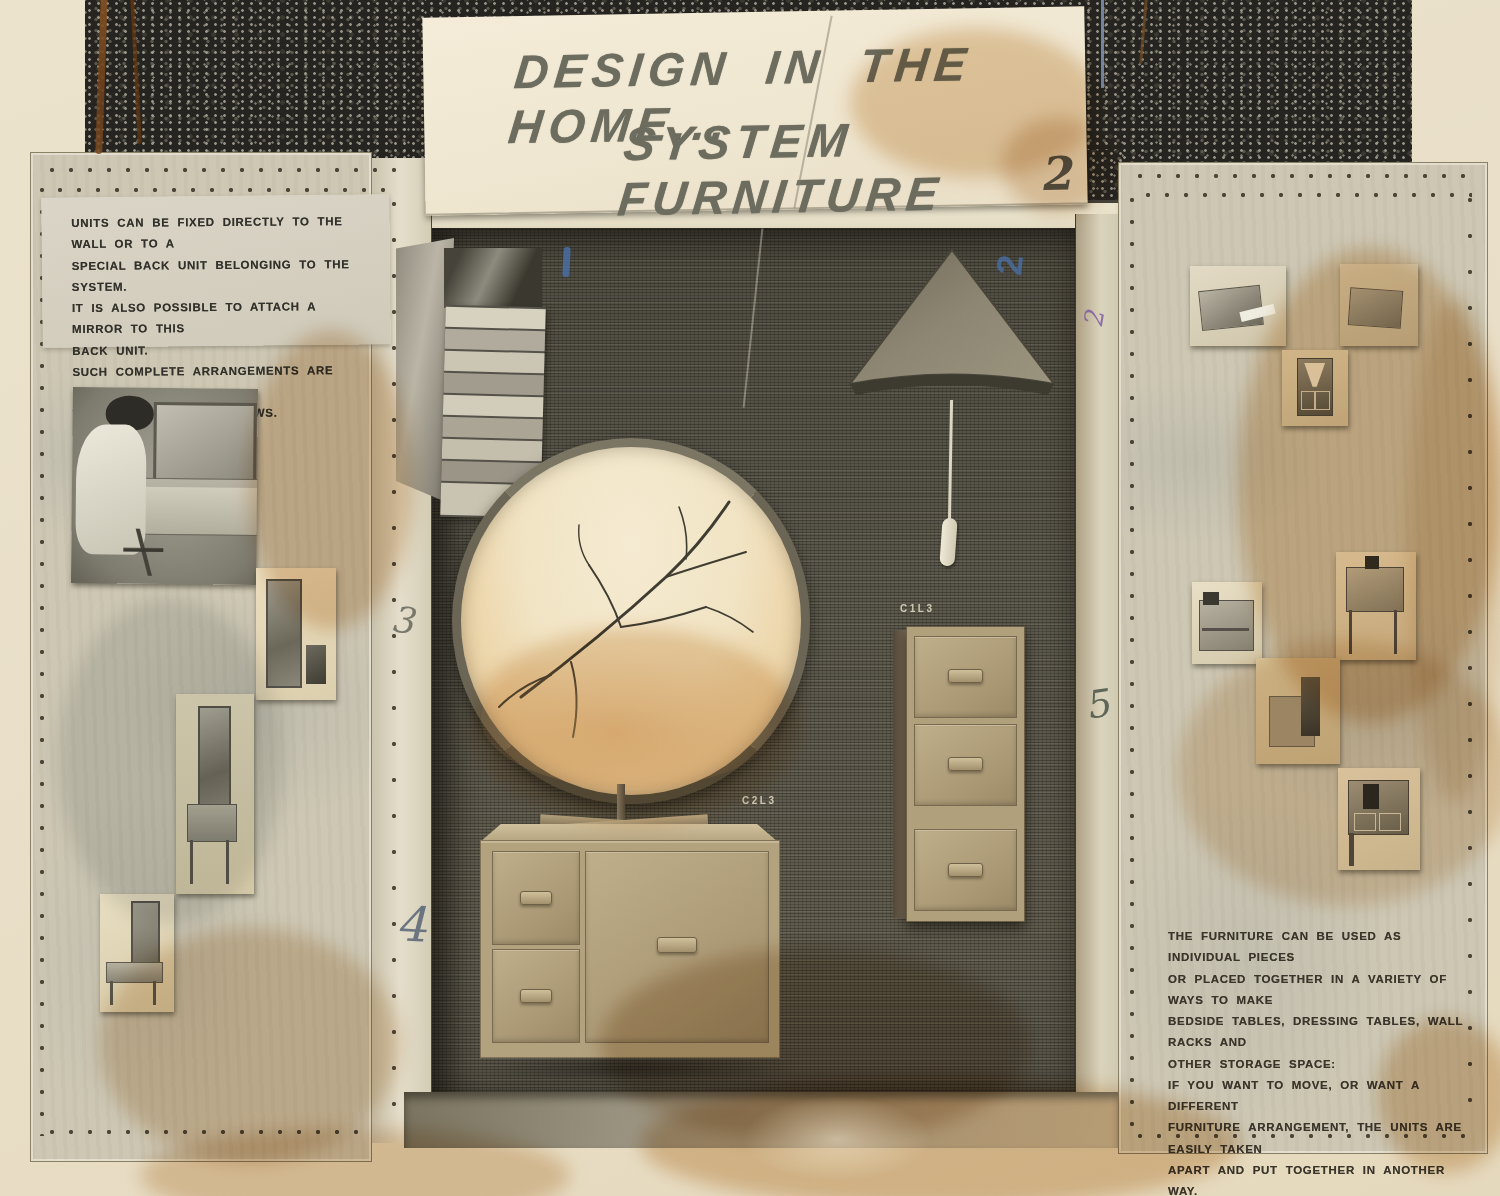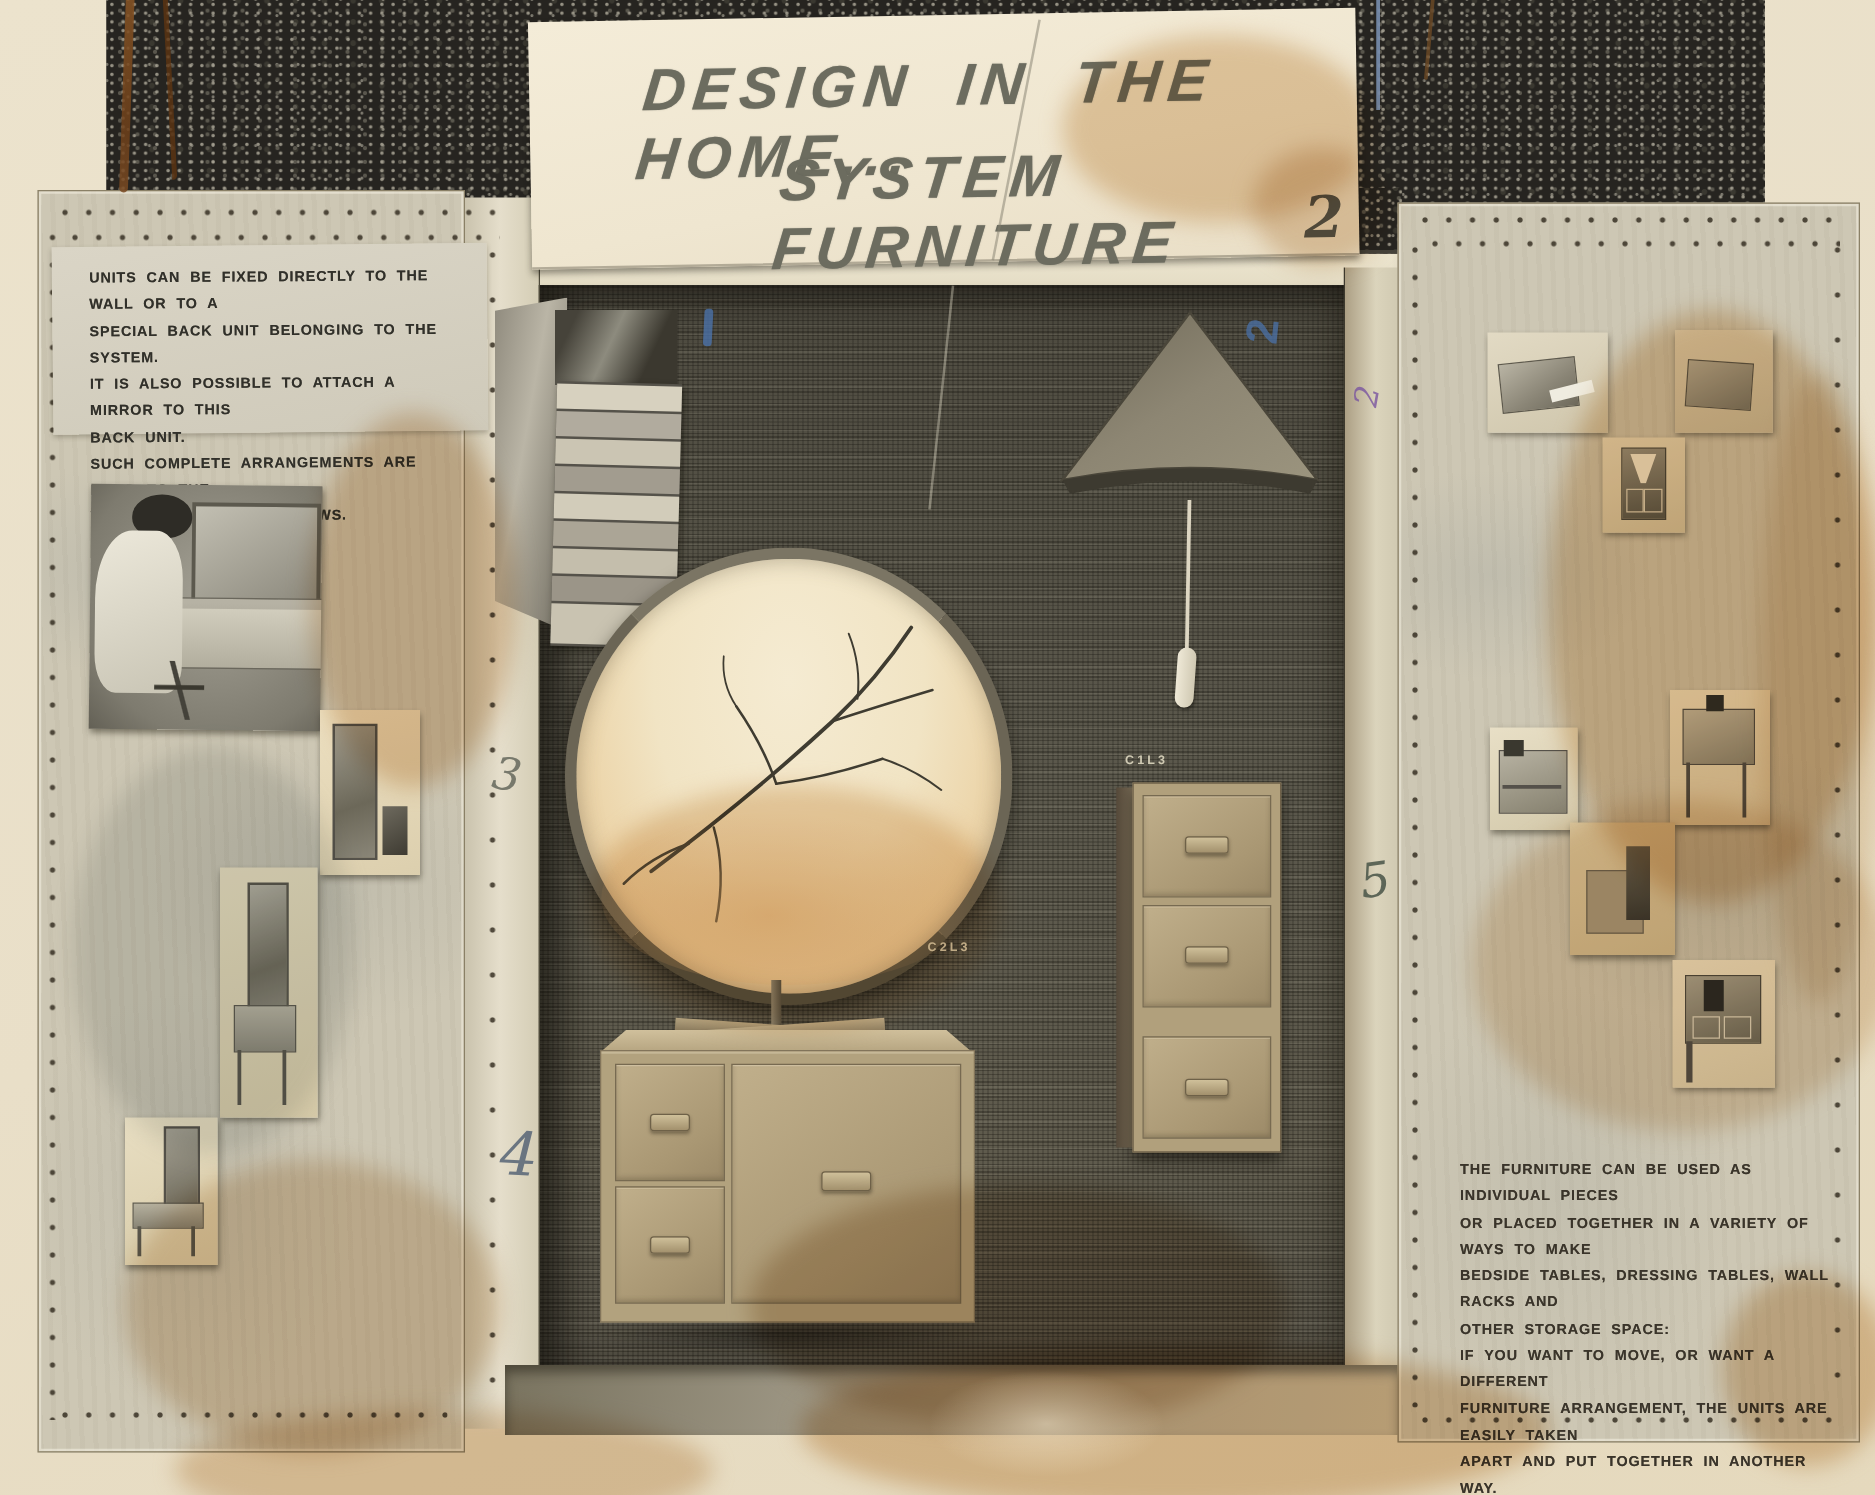--- a/index.html
+++ b/index.html
@@ -119,21 +119,21 @@
     <div style="position:absolute;left:13px;top:0;width:117px;height:294px;background:#b1a07c;border:1px solid #6e6048;box-shadow:0 6px 12px rgba(10,8,4,.55);">
       <div class="drawer" style="left:7px;top:9px;width:101px;height:80px;"></div>
       <div class="drawer" style="left:7px;top:97px;width:101px;height:80px;"></div>
       <div class="drawer" style="left:7px;top:202px;width:101px;height:80px;"></div>
       <div class="pull" style="left:41px;top:42px;width:33px;height:12px;"></div>
       <div class="pull" style="left:41px;top:130px;width:33px;height:12px;"></div>
       <div class="pull" style="left:41px;top:236px;width:33px;height:12px;"></div>
     </div>
   </div>
 
-  <span class="abs lbl" style="left:742px;top:753px;">C2L3</span>
+  <span class="abs lbl" style="left:742px;top:795px;">C2L3</span>
   <div class="abs" style="left:468px;top:1054px;width:330px;height:28px;background:radial-gradient(ellipse,rgba(10,8,4,.55),rgba(10,8,4,0) 70%);filter:blur(4px);"></div>
   <div class="abs" style="left:480px;top:824px;width:298px;height:232px;">
     <div style="position:absolute;left:0;top:0;width:100%;height:18px;background:linear-gradient(180deg,#d0c09c,#b5a480);clip-path:polygon(0 100%,7% 0,93% 0,100% 100%);"></div>
     <div style="position:absolute;left:0;top:16px;width:298px;height:216px;background:#b2a27e;border:1px solid #82745a;box-shadow:inset 0 2px 0 rgba(245,235,210,.3);">
       <div class="drawer" style="left:11px;top:10px;width:86px;height:92px;"></div>
       <div class="drawer" style="left:11px;top:108px;width:86px;height:92px;"></div>
       <div class="drawer" style="left:104px;top:10px;width:182px;height:190px;"></div>
       <div class="pull" style="left:39px;top:50px;width:30px;height:12px;"></div>
       <div class="pull" style="left:39px;top:148px;width:30px;height:12px;"></div>
       <div class="pull" style="left:176px;top:96px;width:38px;height:14px;"></div>

